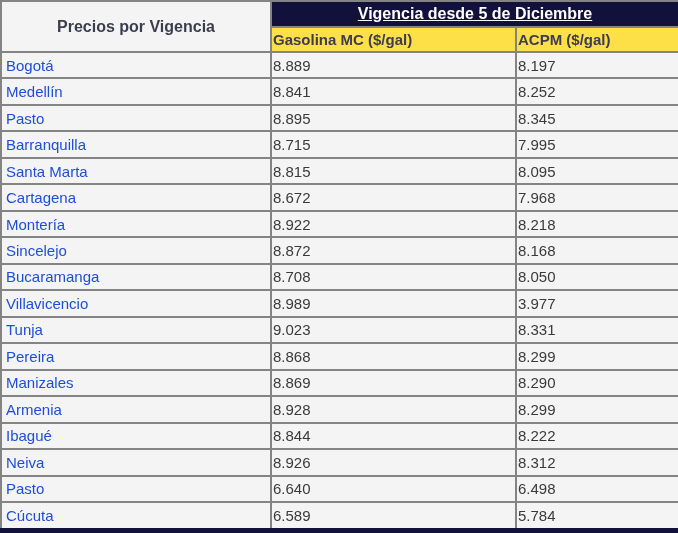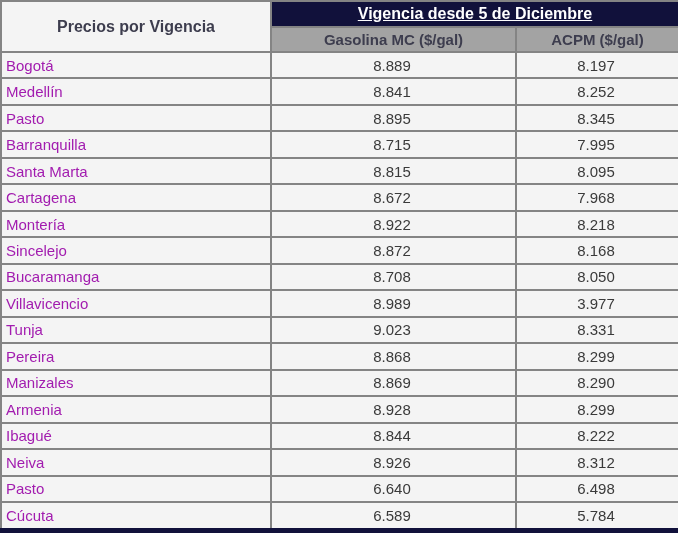--- a/index.html
+++ b/index.html
@@ -50,43 +50,43 @@
     font-size: 16px;
     font-weight: bold;
     text-align: center;
     height: 26px;
     vertical-align: middle;
     text-decoration: underline;
   }
 
   
   th.colhead {
-    background: #a3a3a3;
+    background: #fde047;
     color: #3d3d4e;
     font-size: 15px;
     font-weight: bold;
-    text-align: center;
+    text-align: left;
     height: 25px;
     vertical-align: middle;
   }
 
   
   td.city {
     background: #f4f4f4;
-    color: #a21caf;
+    color: #1d4ed8;
     font-size: 15px;
     text-align: left;
     padding-left: 4px;
     vertical-align: middle;
   }
   td.num {
     background: #f4f4f4;
     color: #3a3a3a;
     font-size: 15px;
-    text-align: center;
+    text-align: left;
     padding-right: 4px;
     vertical-align: middle;
   }
 
   
   table.prices { border-bottom: 5px solid #11113b; }
   
   table.prices { border-left: 2px solid #7c7c7c; border-right: 2px solid #7c7c7c; border-top: 1px solid #7c7c7c; }
 </style>
 </head>

